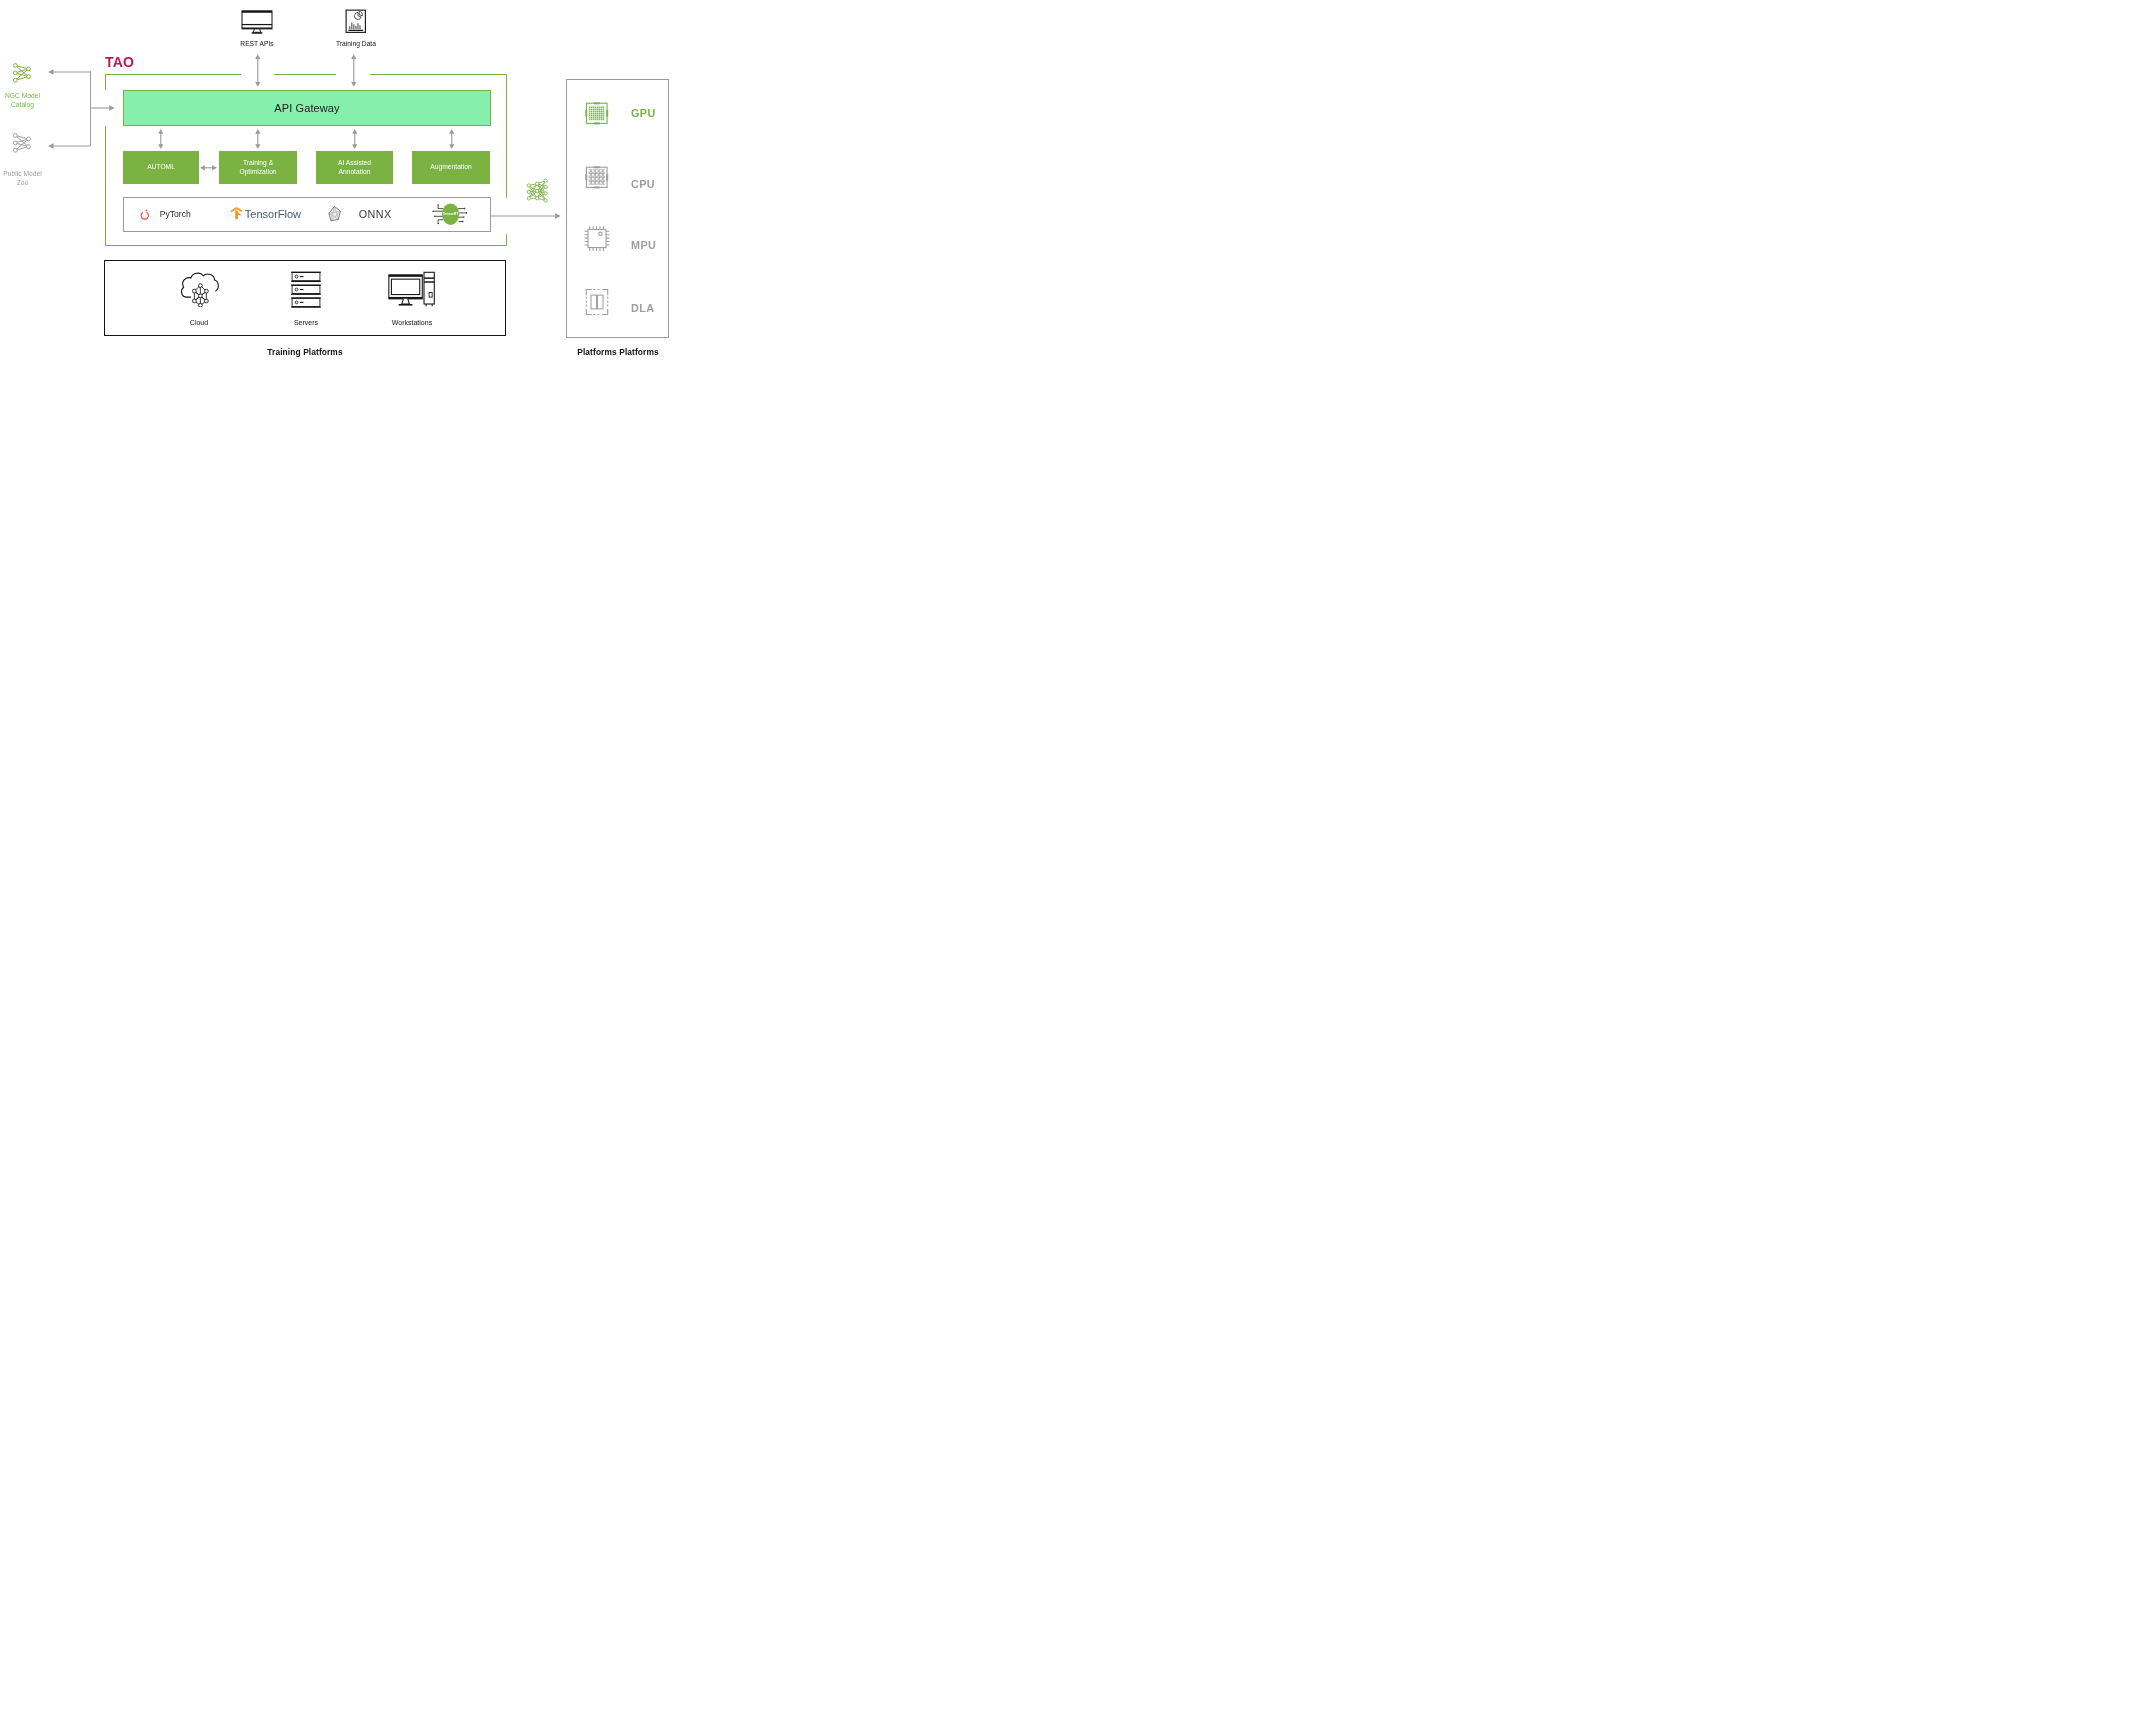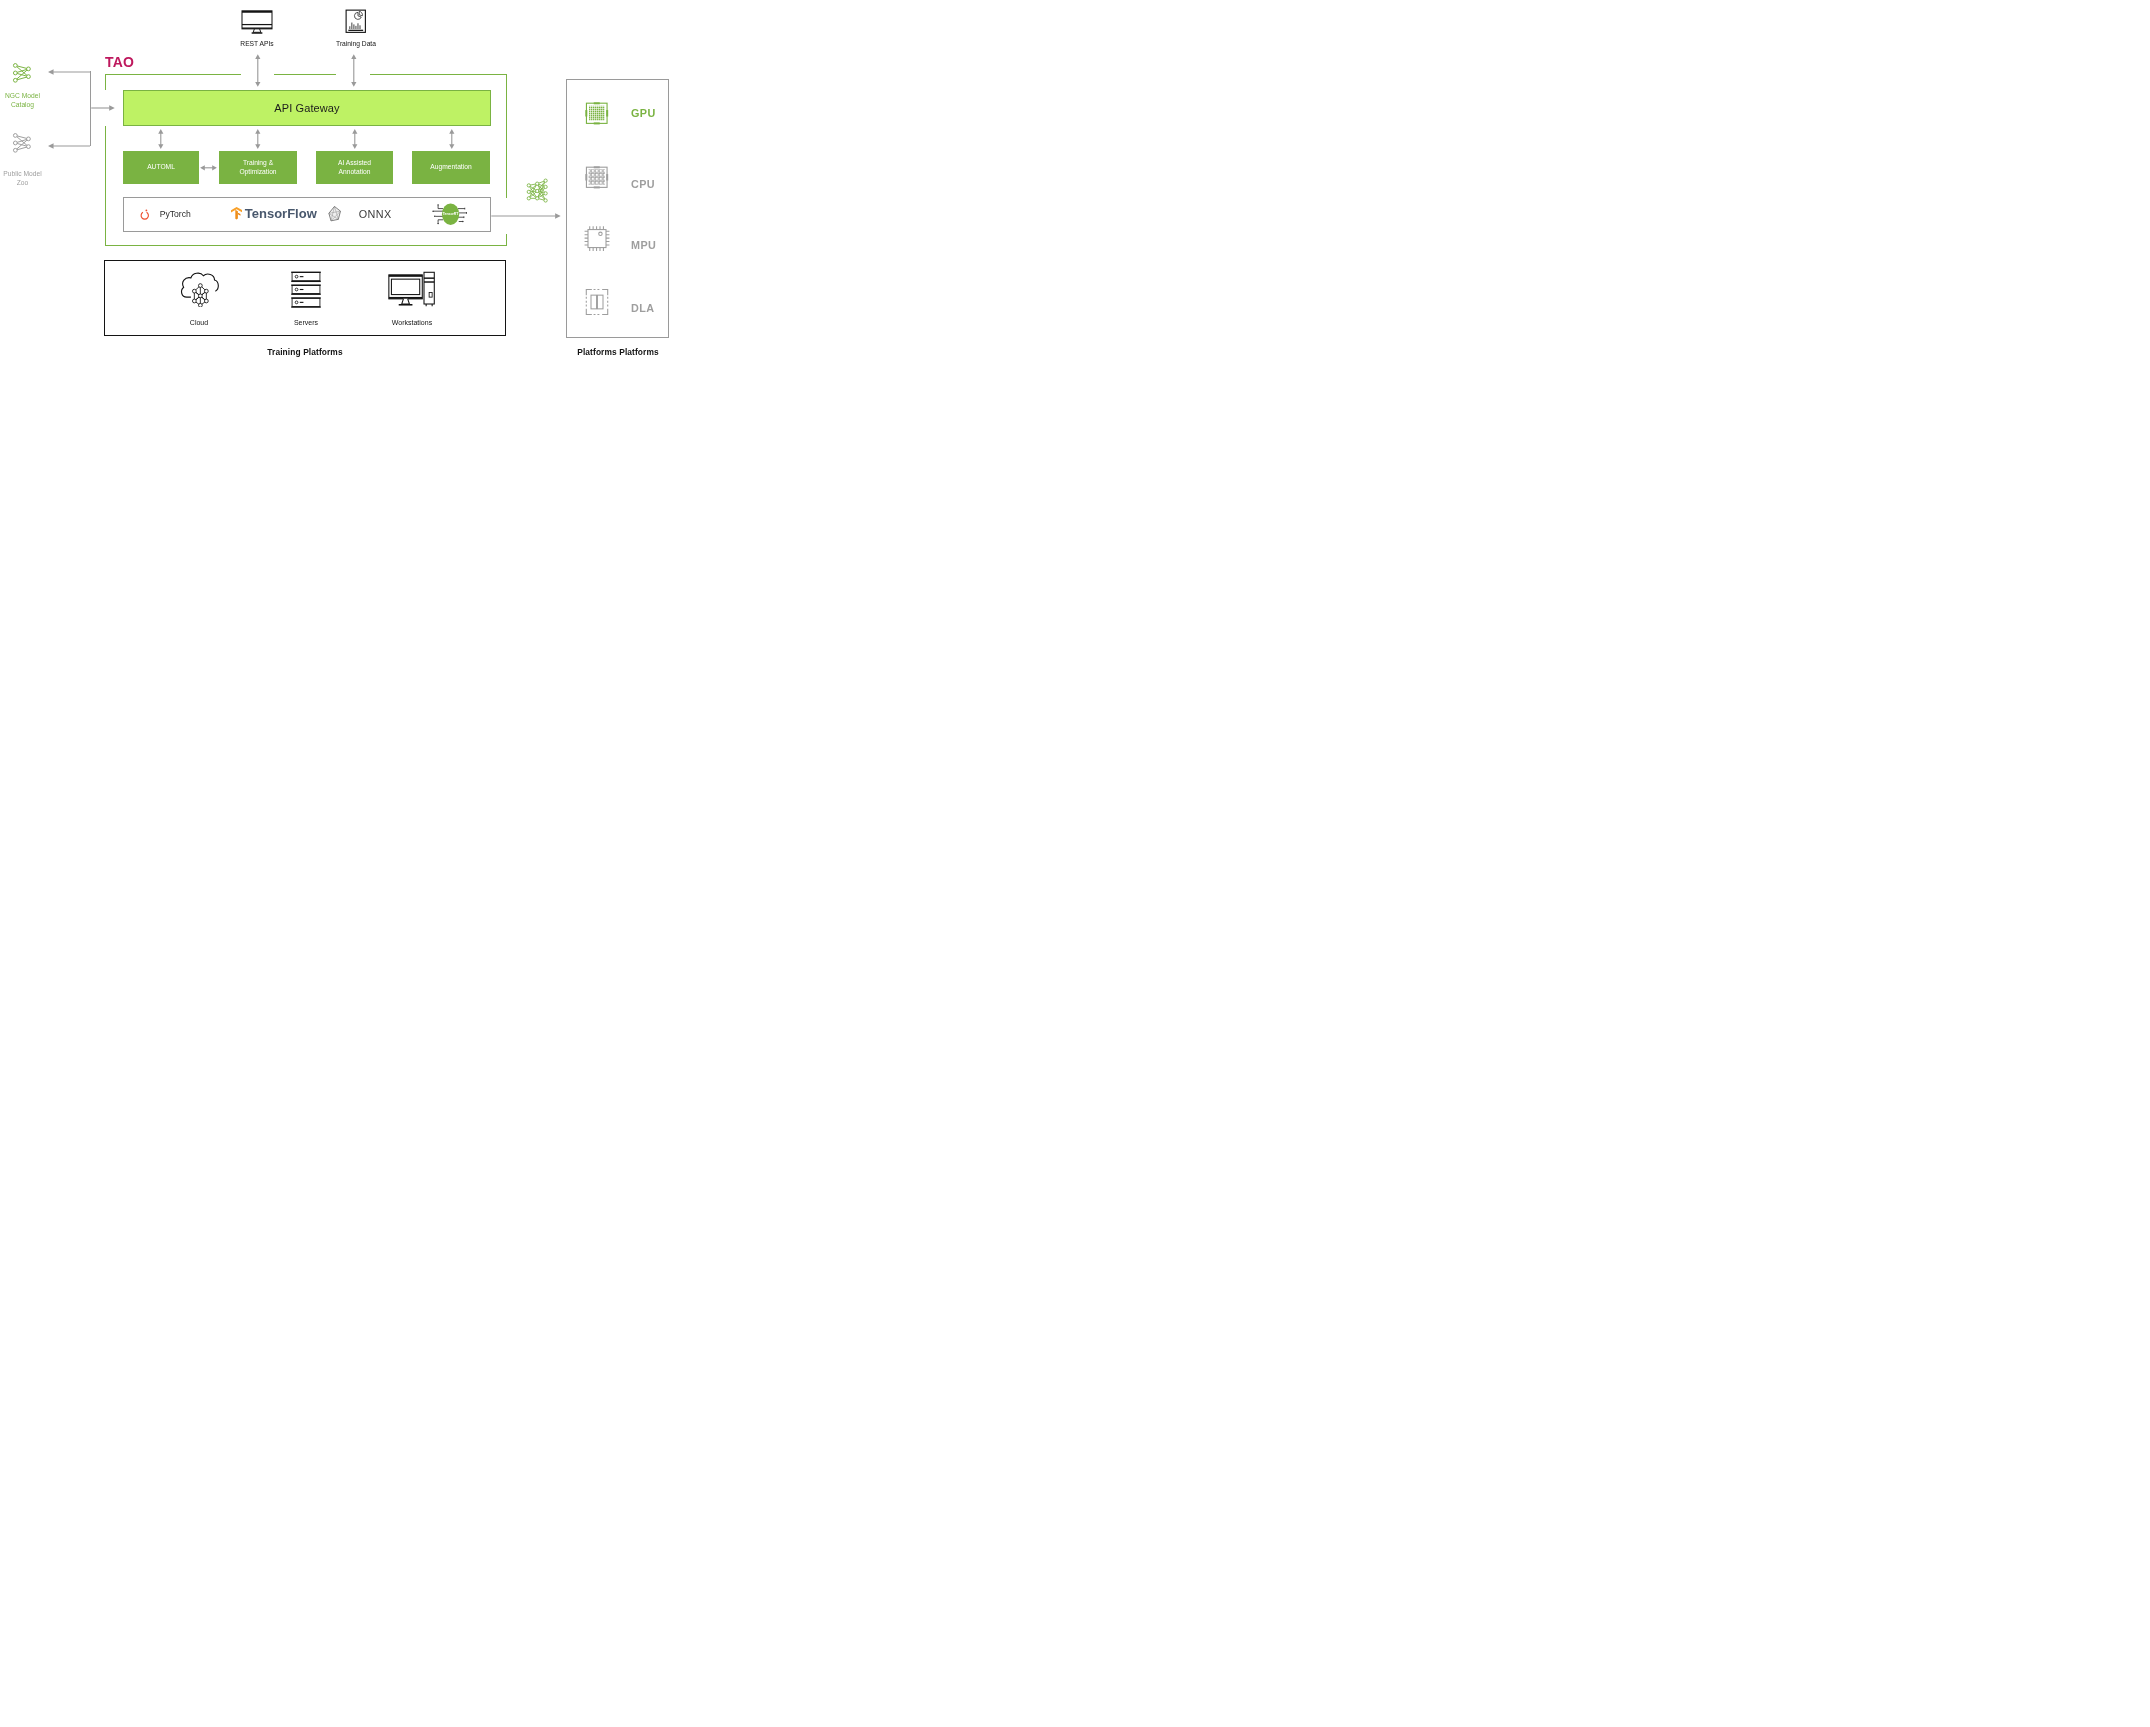--- a/index.html
+++ b/index.html
@@ -2,33 +2,33 @@
 <html style="font-size:6.9px"><head>
 <meta charset="utf-8">
 <style>
   html,body{margin:0;padding:0;background:#fff;font-family:"Liberation Sans",sans-serif;}
   #canvas{position:relative;width:674px;height:363px;background:#fff;overflow:hidden;}
   .abs{position:absolute;}
   .seg{position:absolute;background:#7AB342;}
   .ctr{display:flex;align-items:center;justify-content:center;text-align:center;}
   .srclbl{font-size:6.7px;color:#141414;text-align:center;}
   .tao-title{font-size:14px;font-weight:700;color:#be185d;letter-spacing:0.2px;}
-  .gateway{box-sizing:border-box;border:0.9px solid #7AB342;background:#bef264;font-size:11px;font-weight:500;color:#1c1c1c;letter-spacing:0.1px;}
+  .gateway{box-sizing:border-box;border:0.9px solid #7AB342;background:#86efac;font-size:11px;font-weight:500;color:#1c1c1c;letter-spacing:0.1px;}
   .module{background:#7AB342;color:#fff;font-size:6.7px;line-height:1.32;font-weight:400;padding:0 6px;box-sizing:border-box;}
   .fwbox{box-sizing:border-box;border:0.9px solid #9A9A9A;background:#fff;}
   .trainbox{box-sizing:border-box;border:1.3px solid #141414;background:#fff;}
   .infpanel{box-sizing:border-box;border:0.9px solid #9A9A9A;background:#fff;}
   .leftlbl{font-size:6.7px;line-height:1.35;text-align:center;}
   .green-t{color:#7AB342;}
   .gray-t{color:#9E9E9E;margin-top:7px;}
   .platlbl{font-size:7px;font-weight:500;color:#141414;text-align:center;}
   .sectlbl{font-size:8.4px;font-weight:600;color:#141414;text-align:center;letter-spacing:0.1px;}
   .chiplbl{font-size:10.8px;font-weight:700;letter-spacing:0.4px;}
   .pt-text{font-size:8.6px;color:#2b2b2b;font-weight:400;padding-left:8px;}
-  .tf-text{font-size:13px;color:#49586D;font-weight:700;}
+  .tf-text{font-size:11px;color:#49586D;font-weight:400;}
   .onnx-text{font-size:10.8px;color:#3a3a3a;font-weight:400;letter-spacing:0.4px;}
   .logo-row{display:flex;align-items:center;}
 </style>
 </head>
 <body>
 
 <div id="canvas">
 
   <svg class="abs" style="left:241px;top:9.5px" width="32" height="24" viewBox="0 0 74 56">
     <rect x="2" y="2" width="70" height="42" fill="none" stroke="#141414" stroke-width="2.4"></rect>

